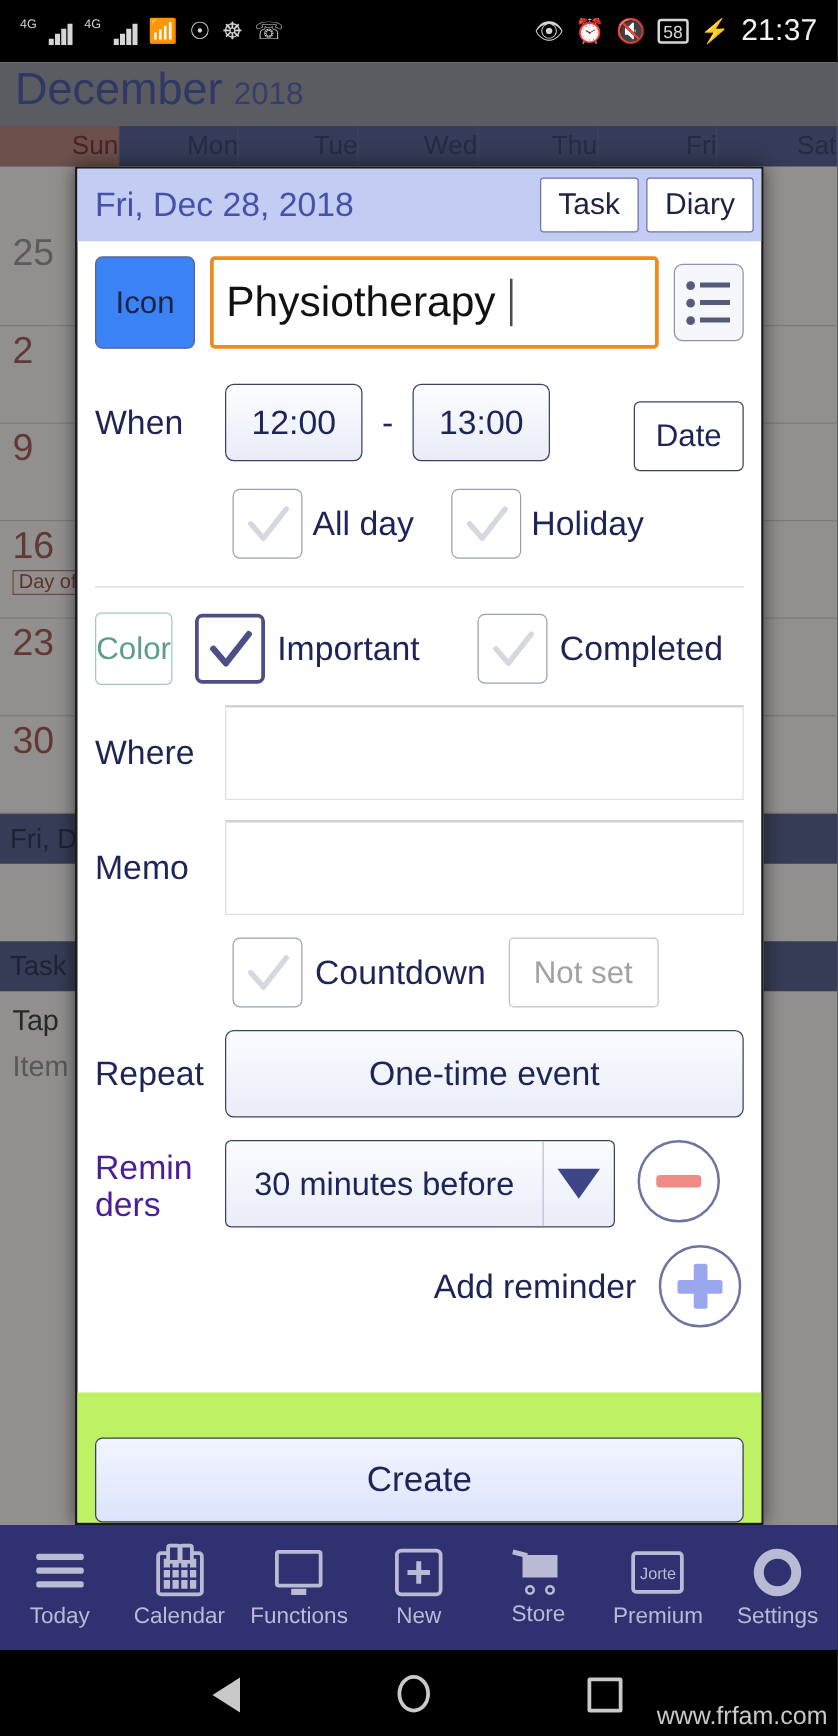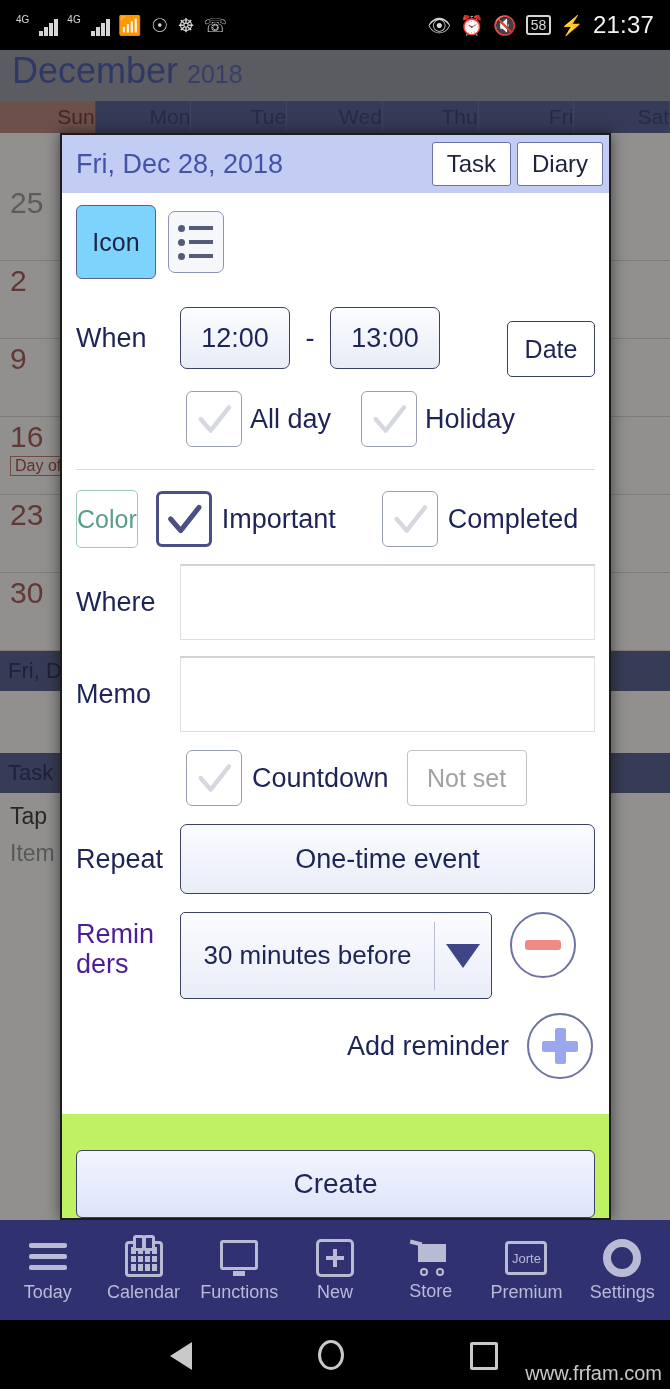--- a/index.html
+++ b/index.html
@@ -83,21 +83,21 @@
   .hbtn {
     background: #fff; border: 1px solid #6b74a8; border-radius: 3px;
     font-size: 24px; color: #1d2340; padding: 7px 14px; font-family: inherit;
   }
   .dlg-body { flex: 1; padding: 0 14px; overflow: hidden; }
 
   
   .title-row { margin-top: 12px; display: flex; align-items: center; gap: 12px; }
   .icon-btn {
     width: 80px; height: 74px; border: 1px solid #5a6190; border-radius: 6px;
-    background: #7dd3fc; display: flex; align-items: center; justify-content: center;
+    background: #3b82f6; display: flex; align-items: center; justify-content: center;
     font-size: 25px; color: #1d2340; font-family: inherit;
   }
   .title-input {
     flex: 1; height: 74px; border: 3px solid #f08a1c; border-radius: 4px;
     background: #fff; display: flex; align-items: center; padding: 0 10px;
     font-size: 34px; color: #111; position: relative;
   }
   .caret {
     display: inline-block; width: 2px; height: 38px; background: #4b4b4b; margin-left: 12px;
   }
@@ -176,21 +176,21 @@
     flex: 1; height: 70px; border: 1px solid #3b4163; border-radius: 7px;
     background: linear-gradient(#fbfcff,#e9edf7);
     display: flex; align-items: center; justify-content: center;
     font-size: 27px; color: #1d2456;
   }
 
   
   .rem-row { margin-top: 18px; display: flex; align-items: flex-start; }
   .rem-lbl { width: 104px; font-size: 27px; color: #4c1d95; line-height: 1.1; padding-top: 8px; }
   .spinner {
-    width: 312px; height: 87px; border: 1px solid #3b4163; border-radius: 5px;
+    width: 312px; height: 70px; border: 1px solid #3b4163; border-radius: 5px;
     background: linear-gradient(#fbfcff,#e9edf7); display: flex; align-items: center;
   }
   .spinner .val { flex: 1; text-align: center; font-size: 26px; color: #1d2456; }
   .spinner .sep { width: 1px; height: 68px; background: #b9bed4; }
   .spinner .arrow {
     width: 56px; display: flex; align-items: center; justify-content: center;
   }
   .tri-down {
     width: 0; height: 0; border-left: 17px solid transparent;
     border-right: 17px solid transparent; border-top: 24px solid #3e4688;
@@ -372,20 +372,24 @@
     <div class="dlg-head">
       <div class="dlg-date">Fri, Dec 28, 2018</div>
       <button class="hbtn">Task</button>
       <button class="hbtn">Diary</button>
     </div>
 
     <div class="dlg-body">
 
       <div class="title-row">
         <button class="icon-btn">Icon</button>
+        <div class="title-input">
+          <span>Physiotherapy</span>
+          <span class="caret"></span>
+        </div>
         <div class="list-btn">
           <span>
               <i></i>
               <b></b>
             </span>
             <span>
               <i></i>
               <b></b>
             </span>
             <span>

